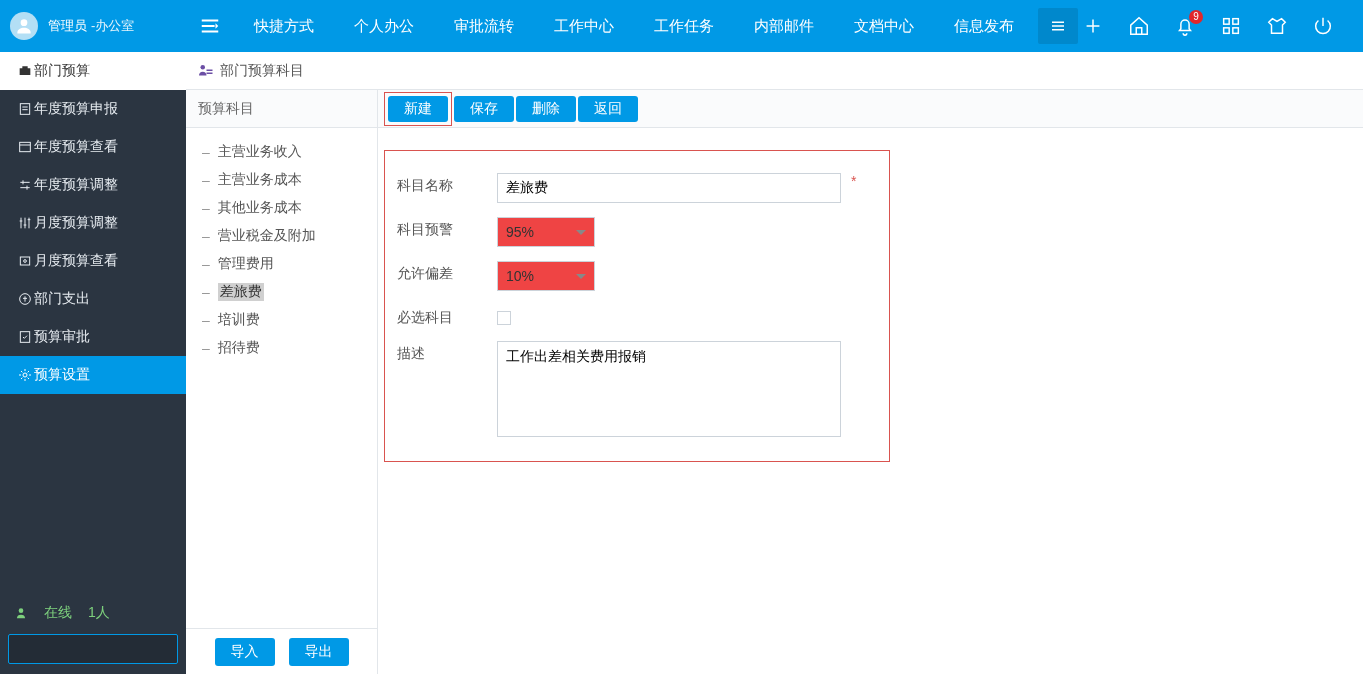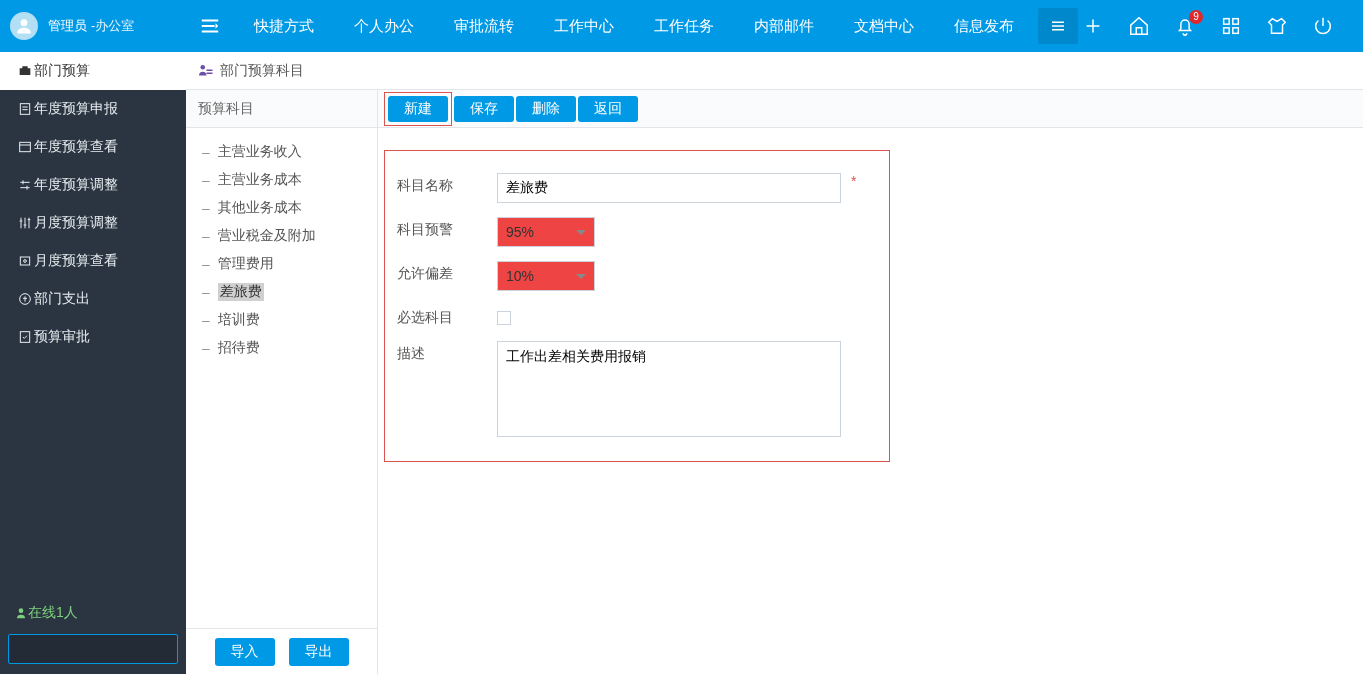--- a/index.html
+++ b/index.html
@@ -36,21 +36,21 @@
     
     
     .sidebar { width:186px; background:#2b3541; color:#cfd8e0; display:flex; flex-direction:column; }
     .side-item { height:38px; display:flex; align-items:center; gap:0; padding-left:16px; cursor:pointer; font-size:14px; color:#e8edf2; }
     .side-item.active-white { background:#fff; color:#333; }
     .side-item.active-blue { background:#0099e6; color:#fff; }
     .side-icon { width:18px; height:18px; display:flex; align-items:center; justify-content:center; }
     .side-icon svg { width:16px; height:16px; stroke:currentColor; fill:none; stroke-width:1.5; }
     
     .sidebar-bottom { margin-top:auto; padding-bottom:10px; }
-    .online { padding: 6px 14px 12px; display:flex; align-items:center; gap:0; color:#7dd07d; font-size:14px; }
+    .online { padding: 6px 14px 12px; display:flex; align-items:center; gap:16px; color:#7dd07d; font-size:14px; }
     .online svg { width:14px; height:14px; fill:#7dd07d; }
     .searchbox { margin: 0 8px; height:30px; border:1px solid #0099e6; border-radius:2px; display:flex; align-items:center; padding:0 8px; background:#232c36; }
     .searchbox input { flex:1; background:transparent; border:none; outline:none; color:#cfd8e0; font-size:13px; }
     .searchbox svg { width:16px; height:16px; stroke:#0099e6; fill:none; stroke-width:2; }
     
     
     .midcol { width:192px; border-right:1px solid #e2e6ea; display:flex; flex-direction:column; background:#fff; }
     
     .page-title-bar { height:38px; border-bottom:1px solid #e2e6ea; display:flex; align-items:center; padding-left:10px; gap:6px; color:#555; width:100%; }
     .page-title-bar svg { width:18px; height:18px; fill:#6c4fa5; }
@@ -235,20 +235,29 @@
       </div>
       <div class="side-item">
         <span class="side-icon">
             <svg viewBox="0 0 24 24">
               <rect x="5" y="4" width="14" height="16"></rect>
               <path d="M9 12l2 2 4-4"></path>
             </svg>
           </span>
         <span>预算审批</span>
       </div>
+      <div class="side-item active-blue">
+        <span class="side-icon">
+            <svg viewBox="0 0 24 24">
+              <circle cx="12" cy="12" r="3"></circle>
+              <path d="M12 3v3M12 18v3M3 12h3M18 12h3M6 6l2 2M16 16l2 2M18 6l-2 2M8 16l-2 2"></path>
+            </svg>
+          </span>
+        <span>预算设置</span>
+      </div>
 
       <div class="sidebar-bottom">
         <div class="online">
           <svg viewBox="0 0 24 24">
               <circle cx="12" cy="8" r="4"></circle>
               <path d="M5 21c0-4 3-6 7-6s7 2 7 6"></path>
             </svg>
           <span>在线</span>
           <span>1人</span>
         </div>

